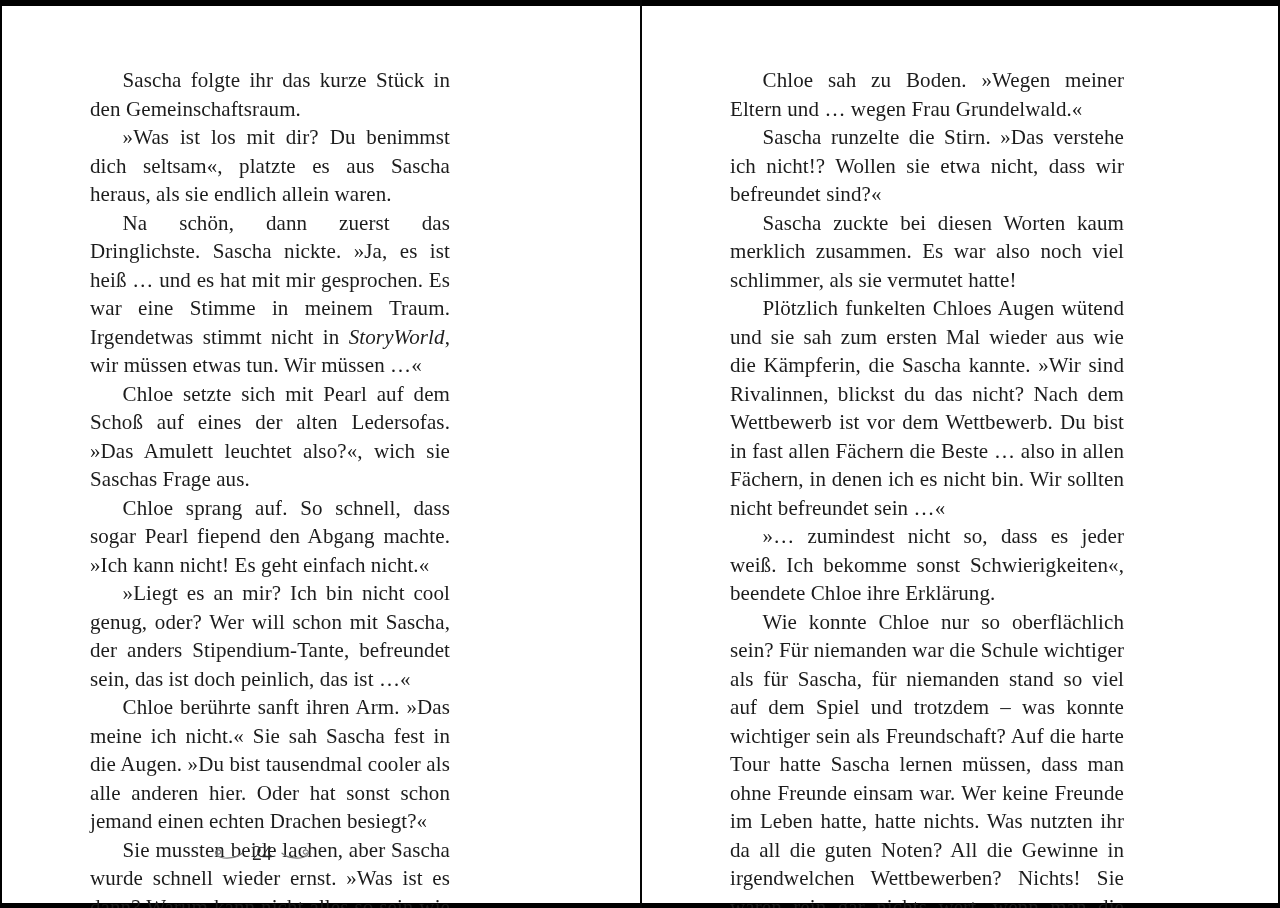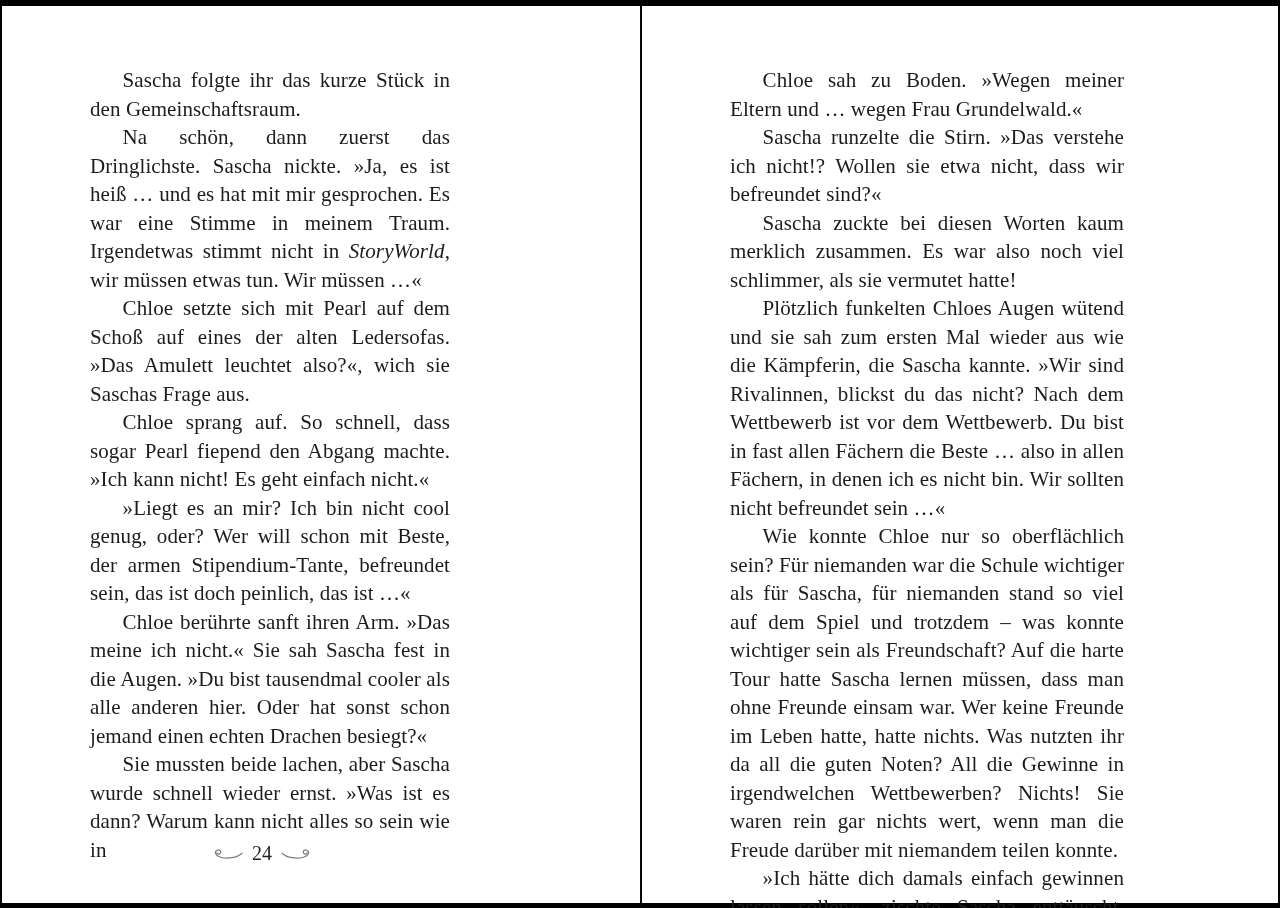--- a/index.html
+++ b/index.html
@@ -77,42 +77,44 @@
 
   <div class="edge top"></div>
   <div class="edge bottom"></div>
   <div class="edge leftedge"></div>
   <div class="edge rightedge"></div>
   <div class="divider"></div>
 
   <section class="page pageleft">
     <div class="body-text">
         <p><span>Sascha folgte ihr das kurze Stück in den Gemeinschaftsraum.</span></p>
+        <p><span>»Was ist los mit dir? Du benimmst dich seltsam«, platzte es aus Sascha heraus, als sie endlich allein waren.</span></p>
         <p><span>Na schön, dann zuerst das Dringlichste. Sascha nickte. »Ja, es ist heiß … und es hat mit mir gesprochen. Es war eine Stimme in meinem Traum. Irgendetwas stimmt nicht in </span><i>StoryWorld</i><span>, wir müssen etwas tun. Wir müssen …«</span></p>
         <p><span>Chloe setzte sich mit Pearl auf dem Schoß auf eines der alten Ledersofas. »Das Amulett leuchtet also?«, wich sie Saschas Frage aus.</span></p>
         <p><span>Chloe sprang auf. So schnell, dass sogar Pearl fiepend den Abgang machte. »Ich kann nicht! Es geht einfach nicht.«</span></p>
-        <p><span>»Liegt es an mir? Ich bin nicht cool genug, oder? Wer will schon mit Beste, der armen Stipendium-Tante, befreundet sein, das ist doch peinlich, das ist …«</span></p>
+        <p><span>»Liegt es an mir? Ich bin nicht cool genug, oder? Wer will schon mit Sascha, der anders Stipendium-Tante, befreundet sein, das ist doch peinlich, das ist …«</span></p>
         <p><span>Chloe berührte sanft ihren Arm. »Das meine ich nicht.« Sie sah Sascha fest in die Augen. »Du bist tausendmal cooler als alle anderen hier. Oder hat sonst schon jemand einen echten Drachen besiegt?«</span></p>
         <p><span>Sie mussten beide lachen, aber Sascha wurde schnell wieder ernst. »Was ist es dann? Warum kann nicht alles so sein wie in </span></p>
       </div>
     <div class="page-footer">
       <svg class="flourish" viewBox="0 0 34 14">
         <path d="M33,6.2 C28,10.8 18,12.3 11.5,10.2 C6,8.4 5.2,4.4 8.2,3.2 C10.8,2.2 12.8,4.6 11.2,6.4 C10.2,7.5 8.4,7.2 8,5.9" fill="none" stroke-width="1.2" stroke-linecap="round" stroke="#7d7d7d"></path>
       </svg>
       <span class="pagenum">24</span>
       <svg class="flourish mirror" viewBox="0 0 34 14">
         <path d="M33,6.2 C28,10.8 18,12.3 11.5,10.2 C6,8.4 5.2,4.4 8.2,3.2 C10.8,2.2 12.8,4.6 11.2,6.4 C10.2,7.5 8.4,7.2 8,5.9" fill="none" stroke-width="1.2" stroke-linecap="round" stroke="#7d7d7d"></path>
       </svg>
     </div>
   </section>
 
   <section class="page pageright">
     <div class="body-text">
         <p><span>Chloe sah zu Boden. »Wegen meiner Eltern und … wegen Frau Grundelwald.«</span></p>
         <p><span>Sascha runzelte die Stirn. »Das verstehe ich nicht!? Wollen sie etwa nicht, dass wir befreundet sind?«</span></p>
         <p><span>Sascha zuckte bei diesen Worten kaum merklich zusammen. Es war also noch viel schlimmer, als sie vermutet hatte!</span></p>
         <p><span>Plötzlich funkelten Chloes Augen wütend und sie sah zum ersten Mal wieder aus wie die Kämpferin, die Sascha kannte. »Wir sind Rivalinnen, blickst du das nicht? Nach dem Wettbewerb ist vor dem Wettbewerb. Du bist in fast allen Fächern die Beste … also in allen Fächern, in denen ich es nicht bin. Wir sollten nicht befreundet sein …«</span></p>
+        <p><span>»… zumindest nicht so, dass es jeder weiß. Ich bekomme sonst Schwierigkeiten«, beendete Chloe ihre Erklärung.</span></p>
         <p><span>Wie konnte Chloe nur so oberflächlich sein? Für niemanden war die Schule wichtiger als für Sascha, für niemanden stand so viel auf dem Spiel und trotzdem – was konnte wichtiger sein als Freundschaft? Auf die harte Tour hatte Sascha lernen müssen, dass man ohne Freunde einsam war. Wer keine Freunde im Leben hatte, hatte nichts. Was nutzten ihr da all die guten Noten? All die Gewinne in irgendwelchen Wettbewerben? Nichts! Sie waren rein gar nichts wert, wenn man die Freude darüber mit niemandem teilen konnte.</span></p>
         <p><span>»Ich hätte dich damals einfach gewinnen lassen sollen«, zischte Sascha enttäuscht. »Das hätte uns allen Ärger erspart und mir die ganzen falschen Freunde, die ich jetzt habe!« Sie</span></p>
       </div>
   </section>
 
 </div>
 
 </body></html>

